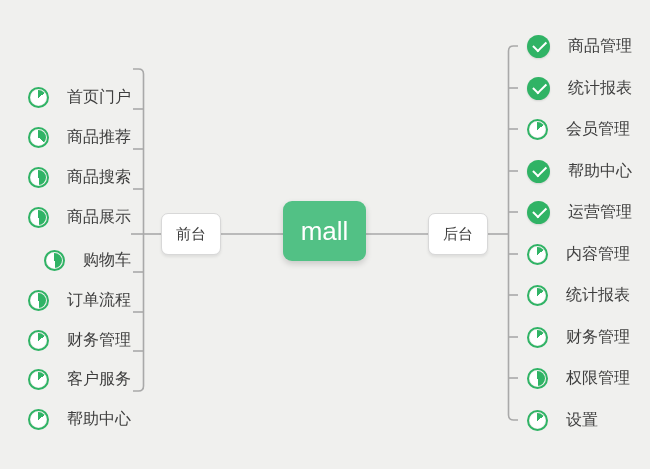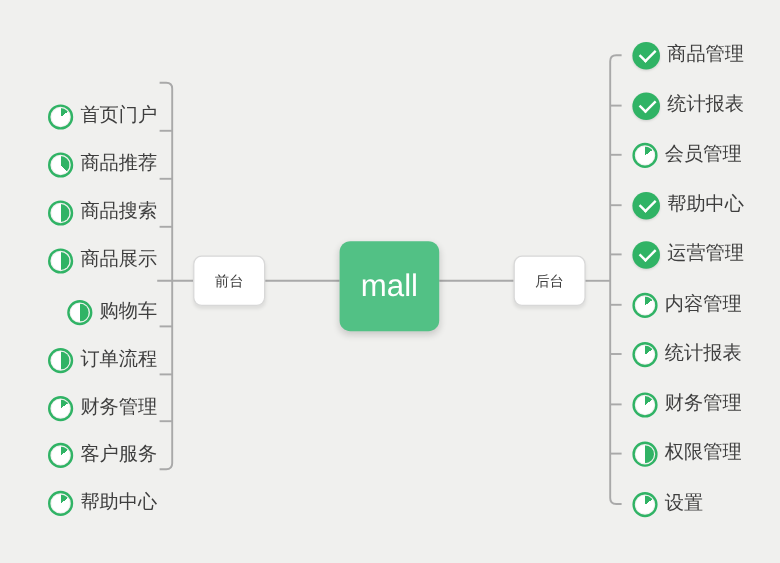--- a/index.html
+++ b/index.html
@@ -17,38 +17,38 @@
     position:relative;
     overflow:hidden;
   }
   .stage{position:absolute;inset:0;width:650px;height:469px;}
   svg.connectors{position:absolute;left:0;top:0;}
   svg.connectors path{stroke:var(--line-gray);stroke-width:1.6;fill:none;}
 
   
   .node{position:absolute;display:flex;align-items:center;justify-content:center;}
   .node-root{
-    left:283px;top:201px;width:83px;height:75px;
+    left:283px;top:201px;width:83px;height:60px;
     background:var(--node-green);border-radius:9px;
     color:#fff;font-size:26px;
     box-shadow:0 3px 6px rgba(0,0,0,0.16);
   }
   .node-branch{
     width:60px;height:42px;top:213px;
     background:#fff;border:1px solid #d8d8d8;border-radius:7px;
-    color:var(--text);font-size:12px;
+    color:var(--text);font-size:15px;
     box-shadow:0 2px 3px rgba(0,0,0,0.08);
   }
   .node-front{left:161px;}
   .node-back{left:428px;}
 
   
   .row{
     position:absolute;height:26px;
-    display:flex;align-items:center;gap:6px;
+    display:flex;align-items:center;gap:18px;
     white-space:nowrap;cursor:default;
   }
   .row .label{font-size:16px;color:var(--text);line-height:26px;}
   .row-left{right:519px;margin-top:28px;}
   .row-right{left:527px;}
 
   
   .icon{flex:none;position:relative;width:21px;height:21px;border-radius:50%;}
   .icon[data-icon^="pie"]{
     border:2px solid var(--icon-green);

